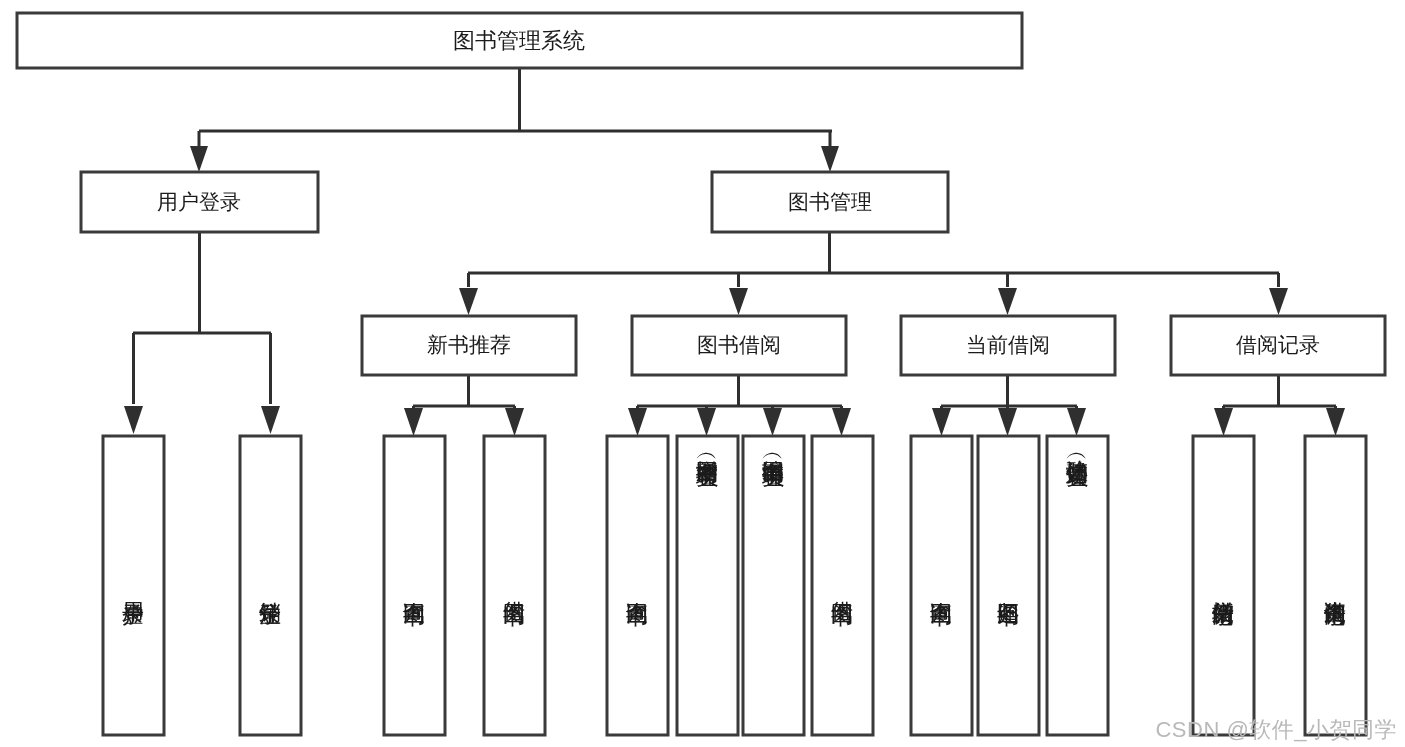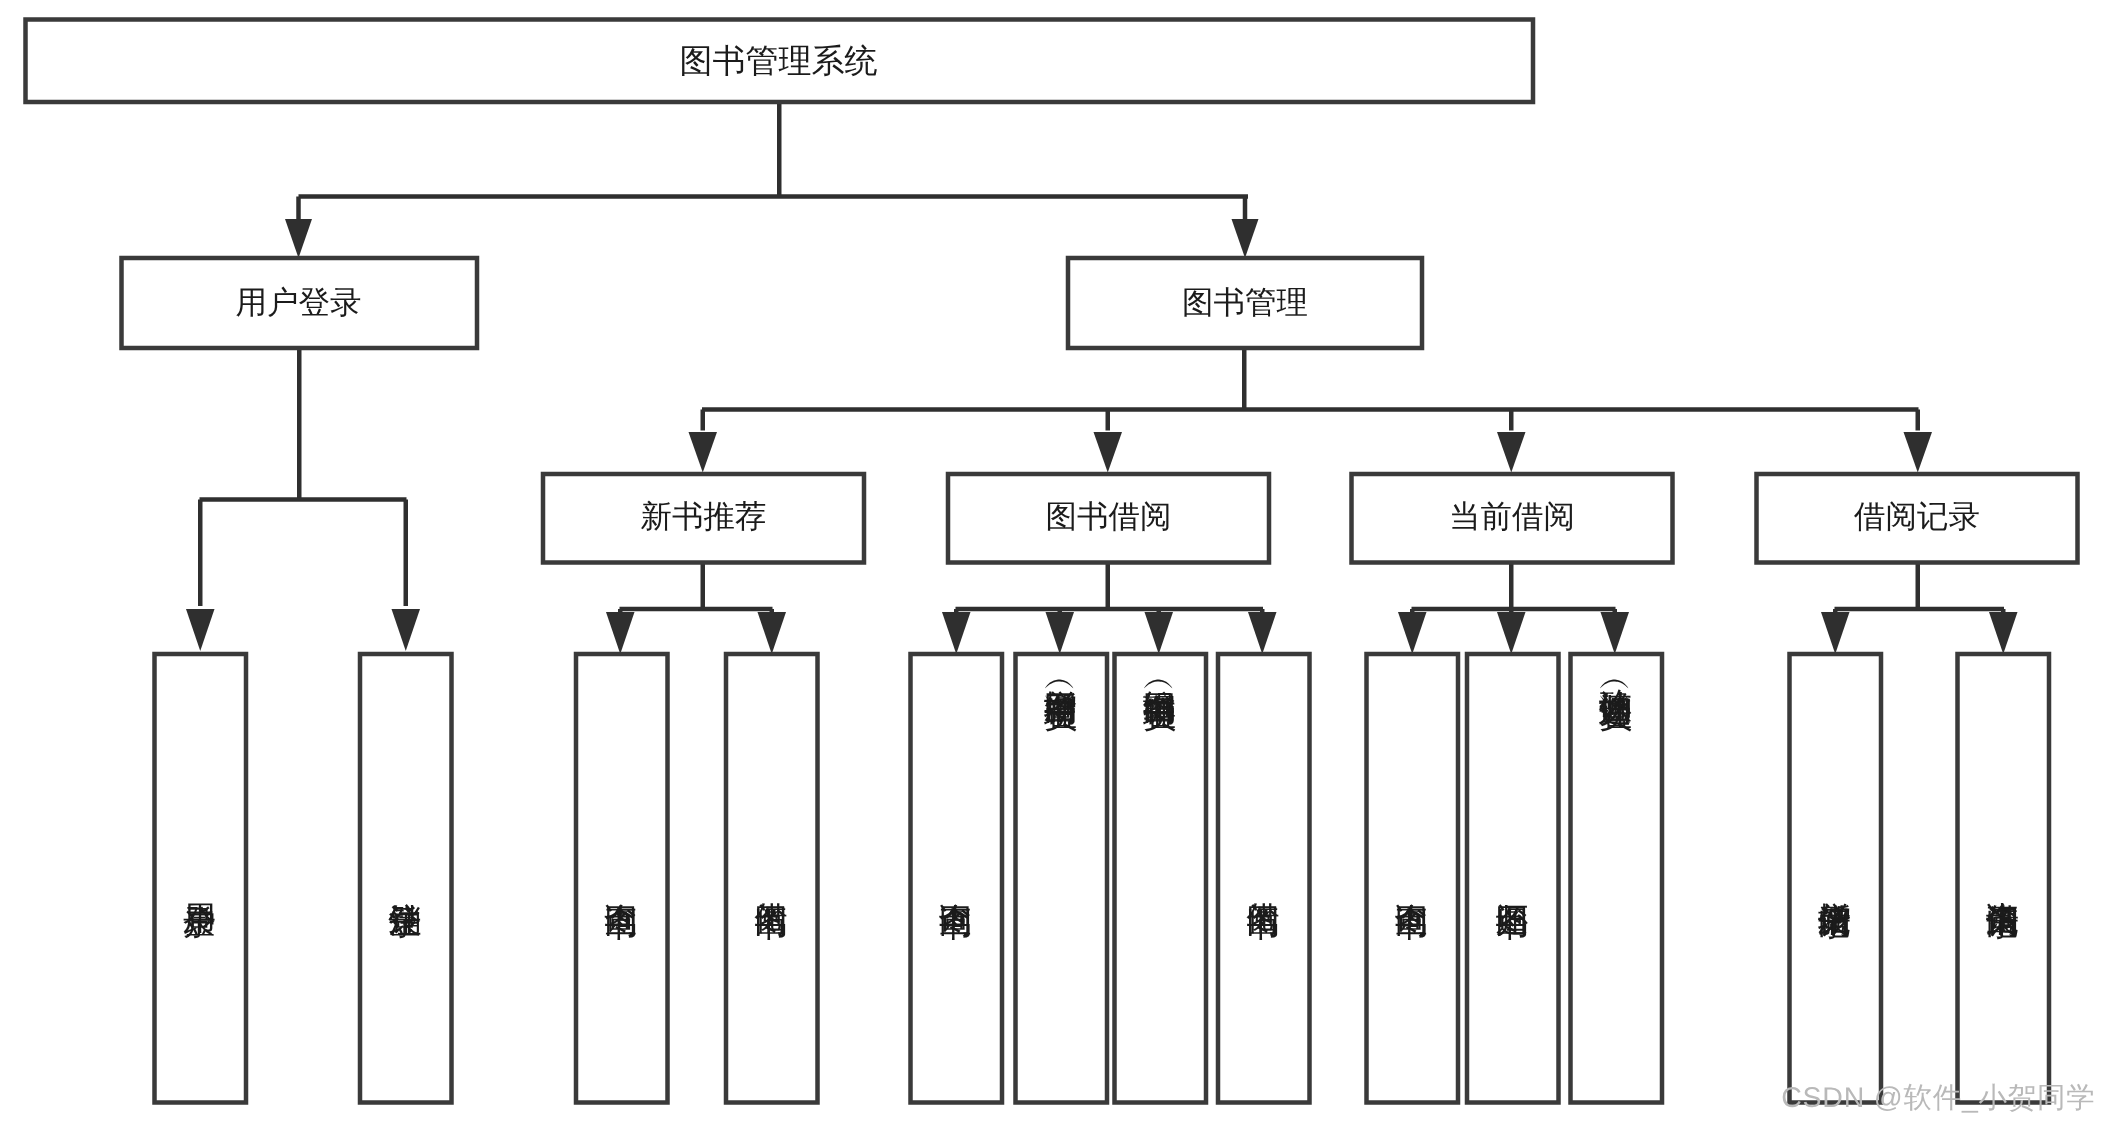--- a/index.html
+++ b/index.html
@@ -73,21 +73,21 @@
     white-space: nowrap;
   }
   .leaf-label.center-v {
     align-self: center;
   }
   .watermark {
     position: absolute;
     right: 8px;
     bottom: 2px;
     font-family: "Liberation Sans", "DejaVu Sans", sans-serif;
-    font-size: 19px;
+    font-size: 22px;
     color: #b9b9b9;
     letter-spacing: 0.5px;
     user-select: none;
   }
 </style>
 </head>
 <body>
 
 <div id="diagram-root">
 

